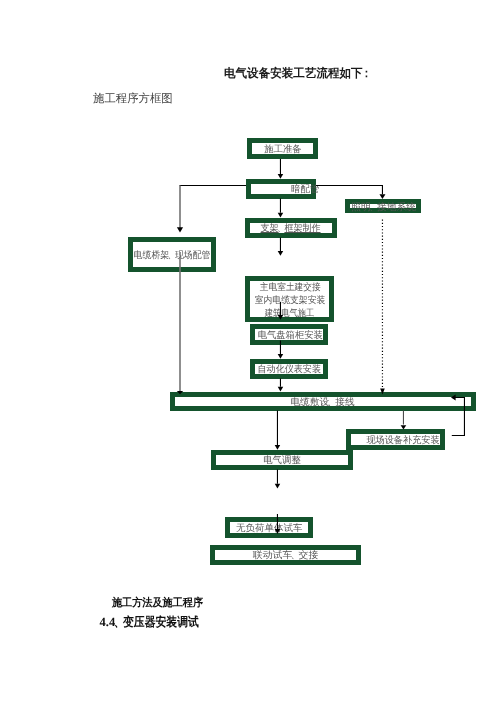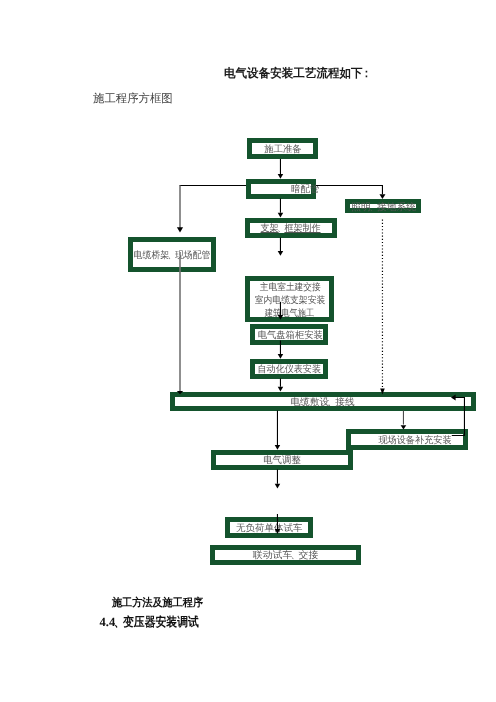--- a/index.html
+++ b/index.html
@@ -67,20 +67,20 @@
 
   <div class="box" style="left: 247px; top: 138px; width: 71px; height: 21px;"><span style="transform:scaleX(0.9811);">施工准备</span></div>
   <div class="box" style="left: 246px; top: 179px; width: 70px; height: 19.5px; padding-left: 48px;"><span style="transform:scaleX(0.9923);">暗配管</span></div>
   <div class="box" style="padding-left: 2px; left: 345px; top: 199px; width: 75.7px; height: 14px; text-align: center;"><span style="transform:scaleX(1.0246);">照明<i class="np">、</i>接地系统</span></div>
   <div class="box" style="left: 127.5px; top: 237.2px; width: 88.3px; height: 35px;"><span style="transform:scaleX(0.937);">电缆桥架<i class="np">、</i>现场配管</span></div>
   <div class="box" style="left: 245px; top: 217.5px; width: 92px; height: 20px; text-decoration: underline;"><span style="transform:scaleX(0.951);">支架<i class="np">、</i>框架制作</span></div>
   <div class="box multi" style="left: 245px; top: 256px; width: 88.5px; height: 45.8px;"><span style="transform:scaleX(0.917);margin-left:2.2px;">主电室土建交接</span><span style="transform:scaleX(0.928);margin-left:2.2px;">室内电缆支架安装</span><span style="transform:scaleX(0.872);margin-left:0.5px;">建筑电气施工</span></div>
   <div class="box" style="padding-left: 3px; left: 250px; top: 324px; width: 78px; height: 20.5px;"><span style="transform:scaleX(0.9786);">电气盘箱柜安装</span></div>
   <div class="box" style="left: 250px; top: 359px; width: 78px; height: 19.5px;"><span style="transform:scaleX(0.9533);">自动化仪表安装</span></div>
   <div class="box" style="left: 145px; top: 391.6px; width: 306px; height: 19px; margin-left: 25px;"><span style="transform:scaleX(1.0192);">电缆敷设<i class="np">、</i>接线</span></div>
-  <div class="box" style="padding-left: 15px; left: 346.2px; top: 429.4px; width: 122px; height: 20.4px;"><span style="transform:scaleX(0.9621);">现场设备补充安装</span></div>
+  <div class="box" style="padding-left: 15px; left: 346.2px; top: 429.4px; width: 99px; height: 20.4px;"><span style="transform:scaleX(0.9621);">现场设备补充安装</span></div>
   <div class="box" style="left: 210.5px; top: 450px; width: 142.5px; height: 19.5px;"><span style="transform:scaleX(0.9874);">电气调整</span></div>
   <div class="box" style="left: 225.3px; top: 517px; width: 88px; height: 20.6px;"><span style="transform:scaleX(0.9973);">无负荷单体试车</span></div>
   <div class="box" style="left: 210.2px; top: 544.9px; width: 151px; height: 20.1px;"><span style="transform:scaleX(1.0372);">联动试车<i class="np">、</i>交接</span></div>
 
   <div class="txt bold" style="left:75.5px;top:596px;font-size:11px;color:#111;margin-left:36px;"><span class="sx" style="transform:scaleX(0.92);">施工方法及施工程序</span></div>
   <div class="txt bold" style="left:75.5px;top:614px;font-size:12.5px;color:#111;margin-left:24px;"><span>4.4<i class="np">、</i></span><span class="sx" style="transform:scaleX(0.866);">变压器安装调试</span></div>
 </div>
 
 </body></html>

